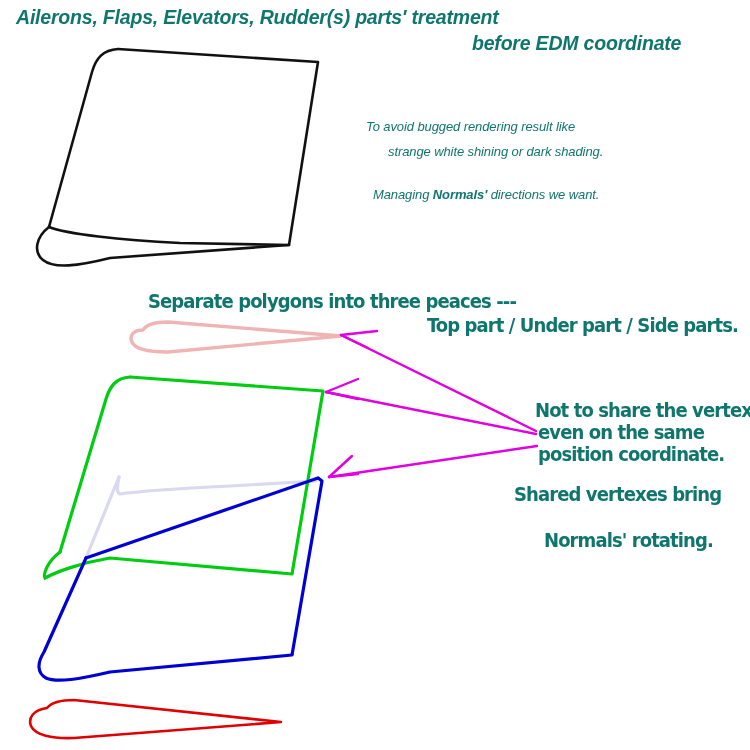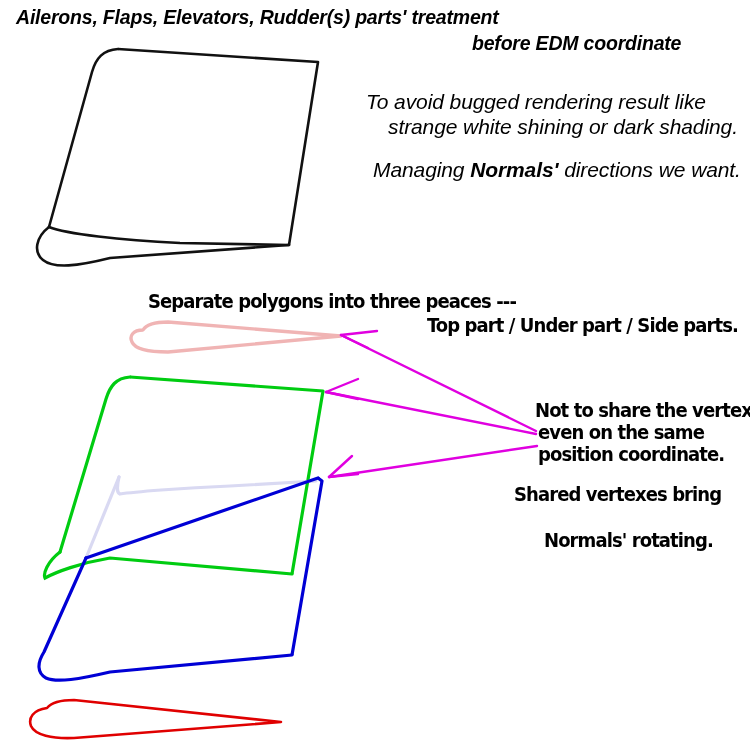--- a/index.html
+++ b/index.html
@@ -20,38 +20,39 @@
     position: absolute;
     left: 0;
     top: 0;
     width: 750px;
     height: 750px;
   }
 
   .txt {
     position: absolute;
     white-space: pre;
-    color: #000000;
+    color: #0f766e;
   }
 
   
   .title-line {
     font-style: italic;
     font-weight: bold;
     font-size: 19.5px;
     letter-spacing: -0.2px;
   }
   #title-1 { left: 16px;  top: 6px; }
   #title-2 { left: 472px; top: 32px; }
 
   
   .note-line {
     font-style: italic;
-    font-size: 21px;
+    font-size: 13px;
     letter-spacing: -0.1px;
+    margin-top: 29px;
   }
   #note-a1 { left: 366px; top: 90px; }
   #note-a2 { left: 388px; top: 115px; }
   #note-b1 { left: 373px; top: 158px; }
   #note-b1 b { font-weight: bold; font-style: italic; }
 
   
   .cond {
     font-family: "DejaVu Sans", sans-serif;
     font-weight: bold;

